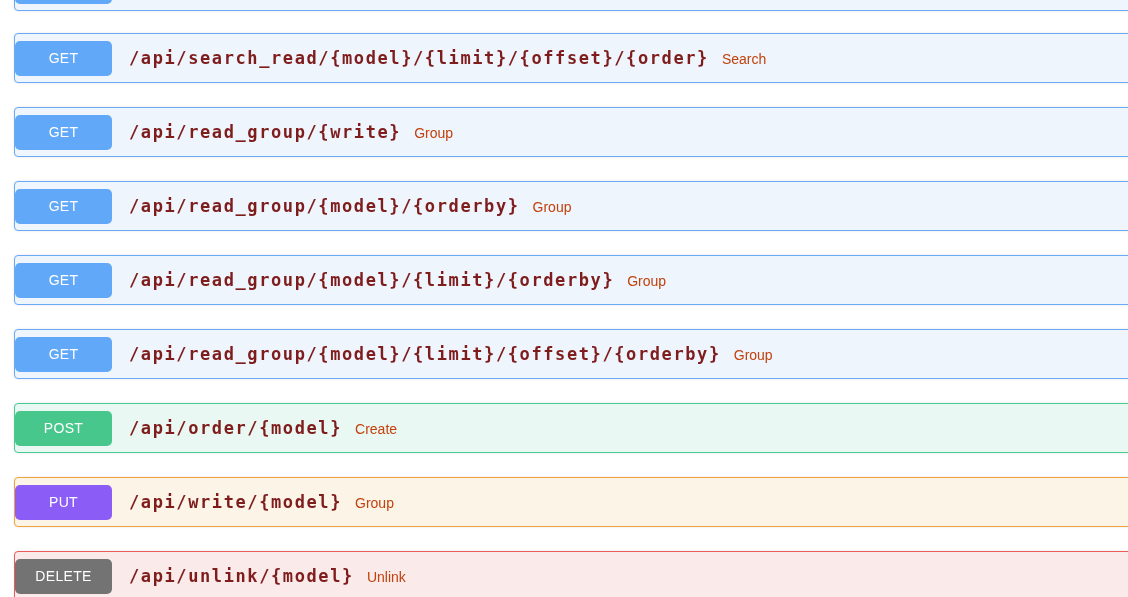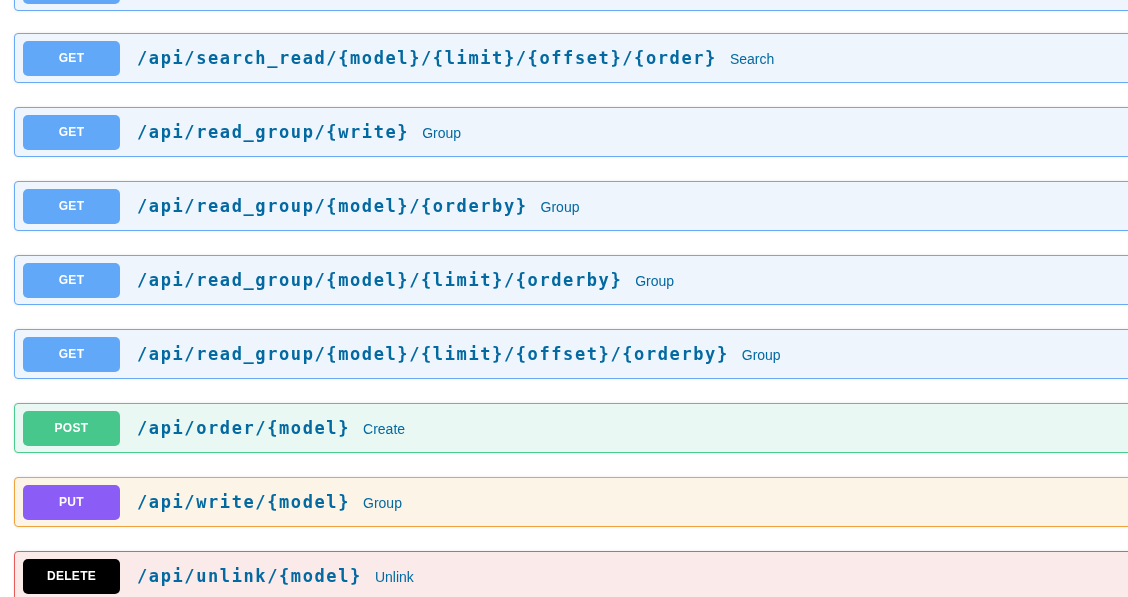--- a/index.html
+++ b/index.html
@@ -22,60 +22,59 @@
     align-items: center;
     margin-bottom: 24px;
     box-shadow: 0 0 3px rgba(0,0,0,0.10);
   }
   .opblock.partial { margin-top: -39px; margin-bottom: 22px; }
 
   .method-badge {
     box-sizing: border-box;
     min-width: 97px;
     height: 35px;
-    margin-left: 8px;
     padding: 0 14px;
     border-radius: 5px;
     display: flex;
     align-items: center;
     justify-content: center;
-    font-weight: 700;
-    font-size: 12px;
+    font-weight: 400;
+    font-size: 14px;
     letter-spacing: 0.3px;
     color: #ffffff;
     flex: 0 0 auto;
   }
 
   .endpoint-path {
     margin-left: 17px;
     font-family: "DejaVu Sans Mono", monospace;
     font-weight: 700;
     font-size: 17px;
     letter-spacing: 1.6px;
-    color: #0369a1;
+    color: #7f1d1d;
     white-space: nowrap;
   }
 
   .endpoint-summary {
     margin-left: 13px;
     font-size: 14px;
-    color: #0369a1;
+    color: #c2410c;
     white-space: nowrap;
     padding-top: 1px;
   }
 
   
   .get    { background: #eef5fd; border-color: #6aa9f4; }
   .get    .method-badge { background: #61a8f8; }
   .post   { background: #e9f8f2; border-color: #49cc90; }
   .post   .method-badge { background: #47c78c; }
   .put    { background: #fdf4e8; border-color: #f0a23c; }
   .put    .method-badge { background: #8b5cf6; }
   .delete { background: #fbeaea; border-color: #e85c5c; }
-  .delete .method-badge { background: #000000; }
+  .delete .method-badge { background: #737373; }
 </style>
 </head>
 <body>
 
 <div class="endpoint-list">
 
   <div class="opblock get partial">
     <span class="method-badge">GET</span>
     <span class="endpoint-path"></span>
     <span class="endpoint-summary"></span>

